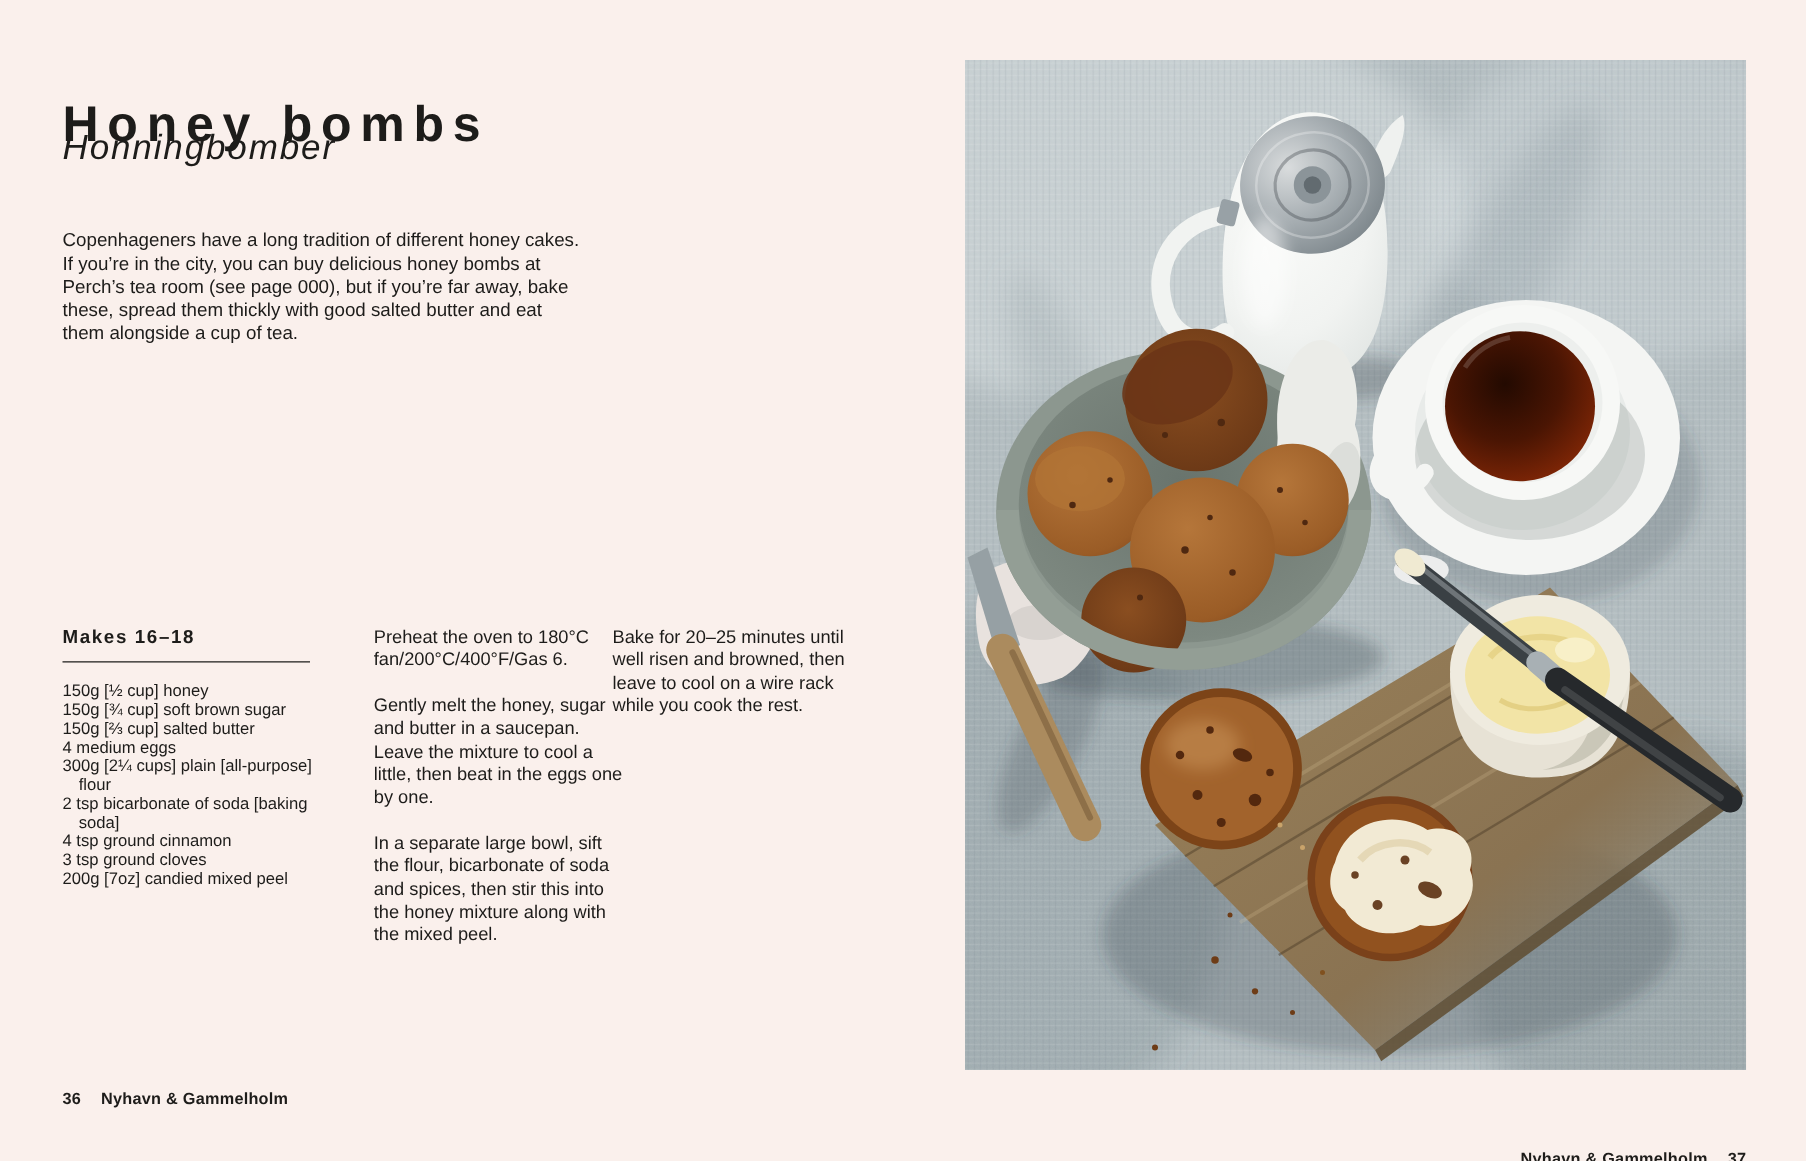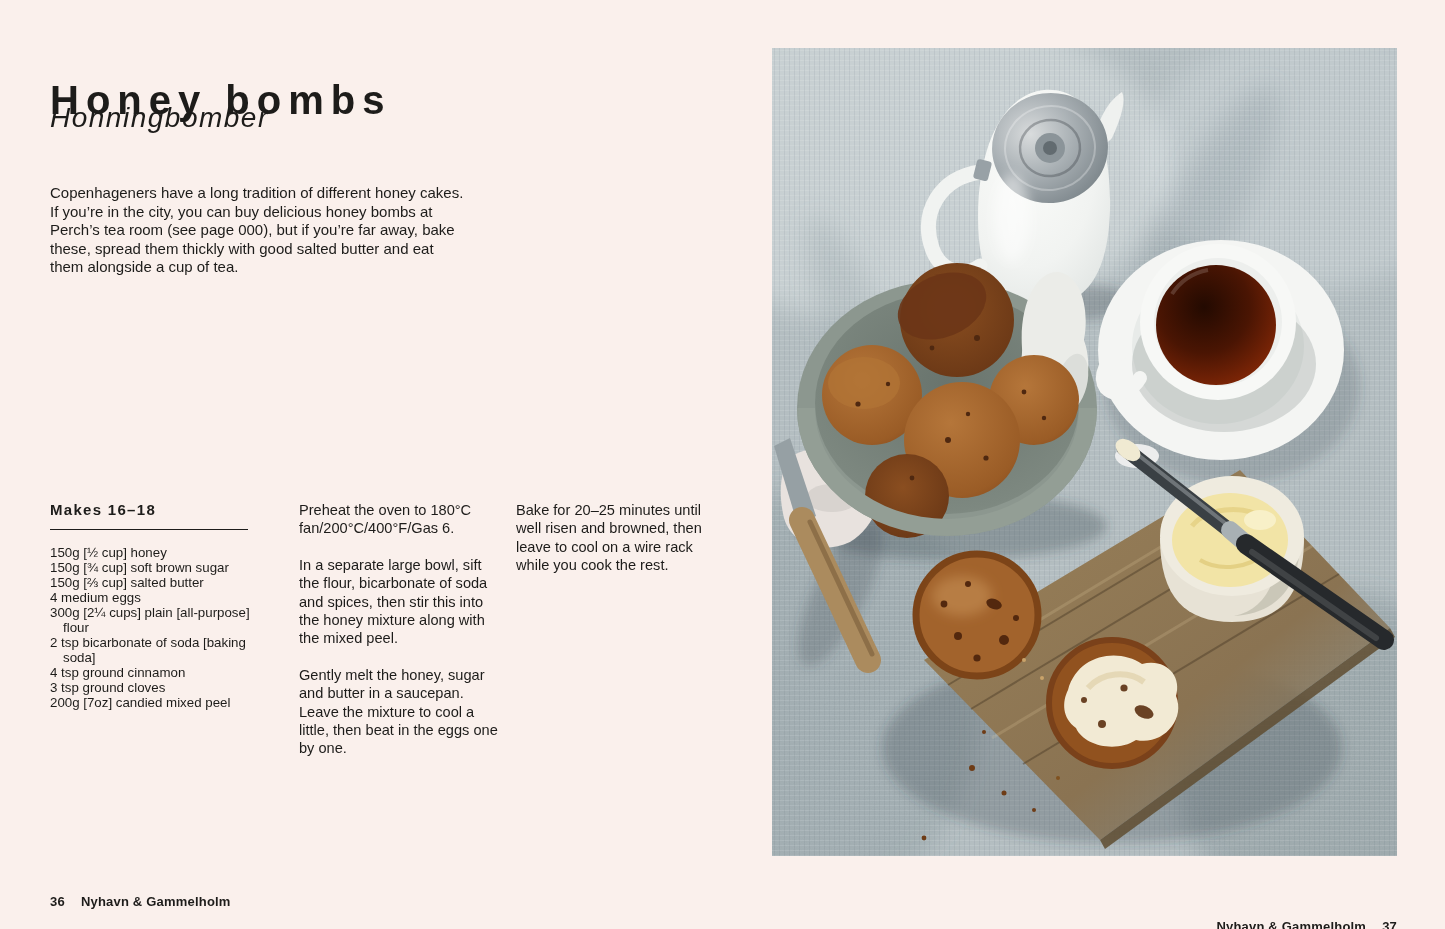--- a/index.html
+++ b/index.html
@@ -19,23 +19,23 @@
     left:50px;top:184px;width:420px;font-size:15px;line-height:18.6px;margin:0;
   }
   .ingredients-col{left:50px;top:500px;width:200px;}
   .yield{font-size:15px;font-weight:bold;letter-spacing:1.3px;line-height:20px;}
   .rule{border:none;border-top:1.4px solid #1d1c1a;margin:9px 0 0 0;width:198px;}
   .ing-list{margin-top:15px;font-size:13.3px;line-height:15px;}
   .ing{padding-left:13px;text-indent:-13px;}
   .method{width:206px;font-size:14.6px;line-height:18.4px;margin-left:35px;}
   .method p{margin:0 0 18px 0;}
   .method-1{left:264px;top:501px;}
-  .method-2{left:481px;top:501px;}
+  .method-2{left:455px;top:501px;}
   .footer{top:871px;font-size:13px;font-weight:bold;letter-spacing:0.2px;}
-  .footer-left{left:50px;margin-top:23px;}
+  .footer-left{left:50px;}
   .footer-right{right:48px;margin-top:48px;}
   .footer .num-left{margin-right:16px;}
   .footer .num-right{margin-left:16px;}
   .photo{
     left:772px;top:48px;width:625px;height:808px;overflow:hidden;
   }
   .photo svg{display:block;width:625px;height:808px;}
 </style>
 </head>
 <body>
@@ -55,22 +55,22 @@
     <div class="ing">300g [2¼ cups] plain [all-purpose] flour</div>
     <div class="ing">2 tsp bicarbonate of soda [baking soda]</div>
     <div class="ing">4 tsp ground cinnamon</div>
     <div class="ing">3 tsp ground cloves</div>
     <div class="ing">200g [7oz] candied mixed peel</div>
   </div>
 </div>
 
 <div class="abs method method-1">
   <p>Preheat the oven to 180°C fan/200°C/400°F/Gas 6.</p>
+  <p>Gently melt the honey, sugar and butter in a saucepan. Leave the mixture to cool a little, then beat in the eggs one by one.</p>
   <p>In a separate large bowl, sift the flour, bicarbonate of soda and spices, then stir this into the honey mixture along with the mixed peel.</p>
-  <p>Gently melt the honey, sugar and butter in a saucepan. Leave the mixture to cool a little, then beat in the eggs one by one.</p>
 </div>
 
 <div class="abs method method-2">
   <p>Bake for 20–25 minutes until well risen and browned, then leave to cool on a wire rack while you cook the rest.</p>
 </div>
 
 <div class="abs footer footer-left">
   <span class="num-left">36</span><span>Nyhavn &amp; Gammelholm</span>
 </div>
 <div class="abs footer footer-right">

